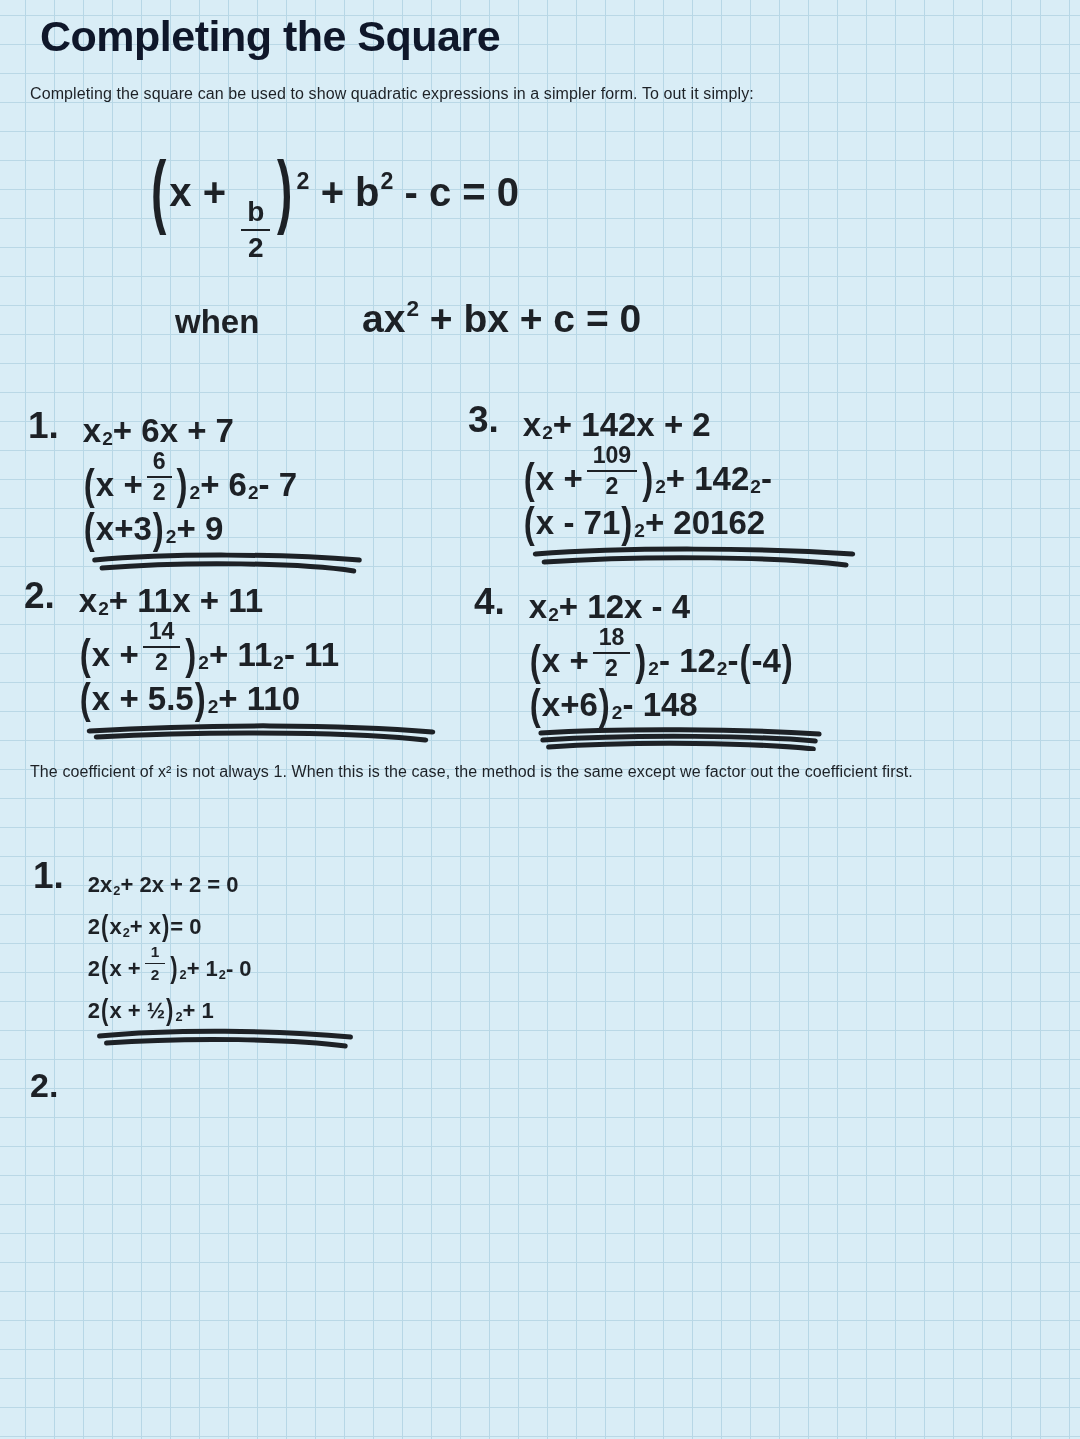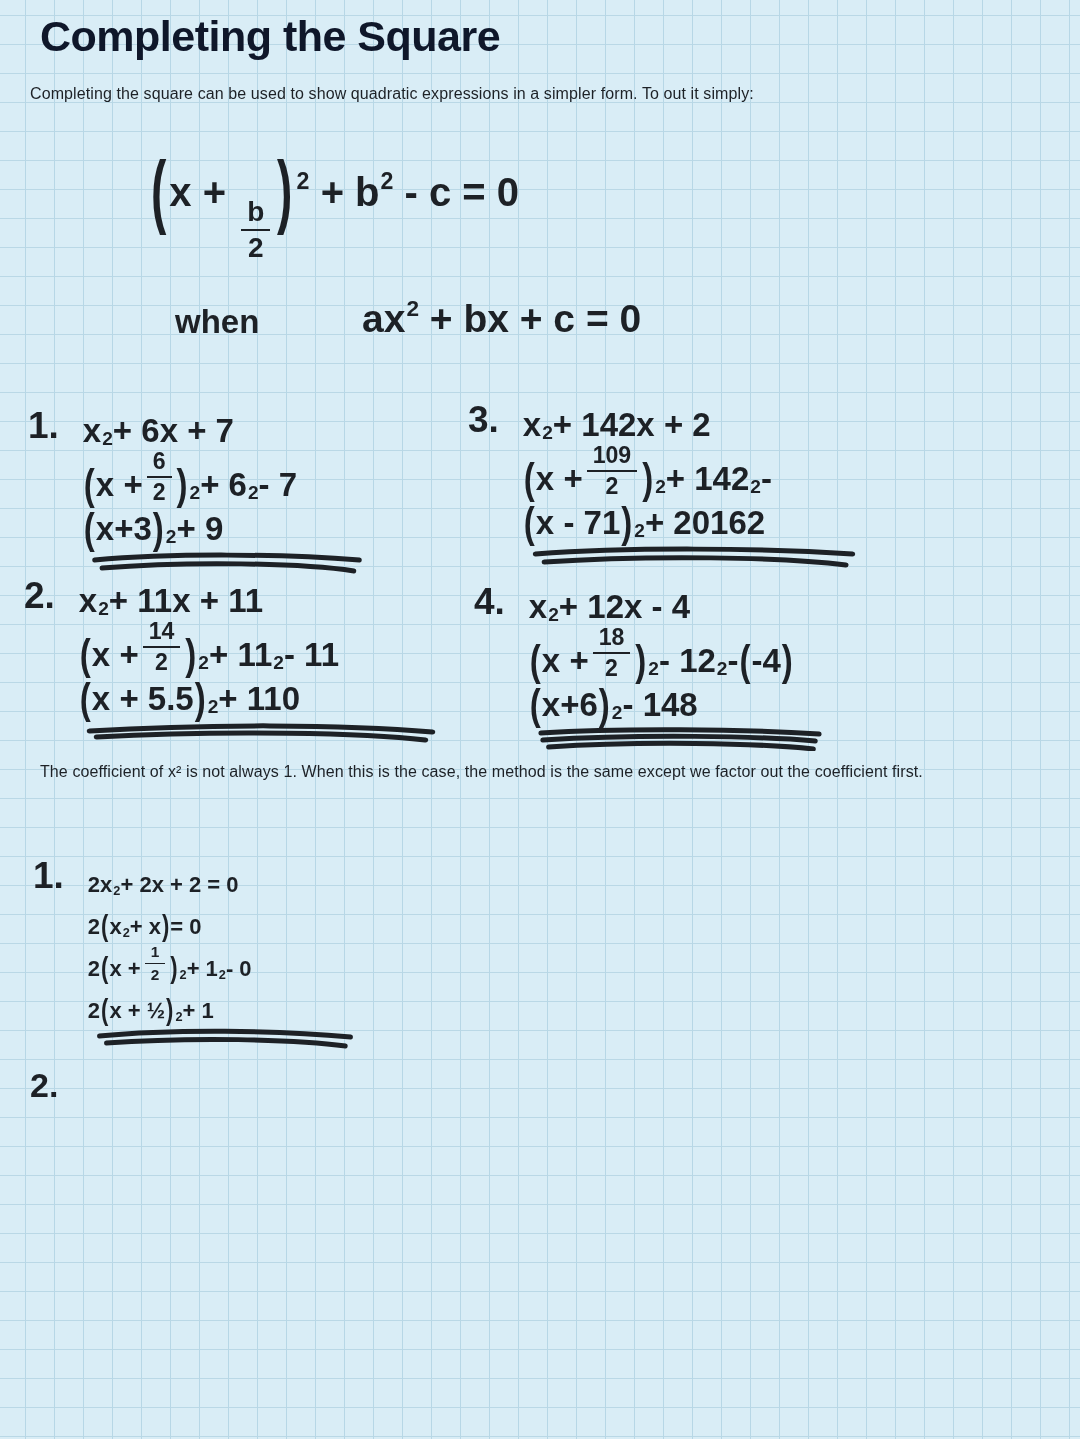--- a/index.html
+++ b/index.html
@@ -24,21 +24,21 @@
     font-size:43px; font-weight:800;
     letter-spacing:-0.5px;
     color:#0f172a;
   }
   .para {
     font-size:16px; font-weight:400;
     line-height:1.78; letter-spacing:0.1px;
     width:1012px;
   }
   #intro { left:30px; top:80px; }
-  #coef-note { left:30px; top:758px;margin-left:10px; }
+  #coef-note { left:30px; top:758px; }
 
   
   .math { font-weight:700; white-space:nowrap; color:#1d2126; }
   .math .sup { font-size:0.58em; vertical-align:0.72em; margin-left:1px; }
   .math .frac {
     display:inline-flex; flex-direction:column; align-items:center;
     vertical-align:-0.55em; line-height:1; font-size:0.7em; margin:0 4px;
   }
   .math .frac .num { padding:0 6px 3px; border-bottom:0.1em solid currentColor; }
   .math .frac .den { padding-top:3px; }

